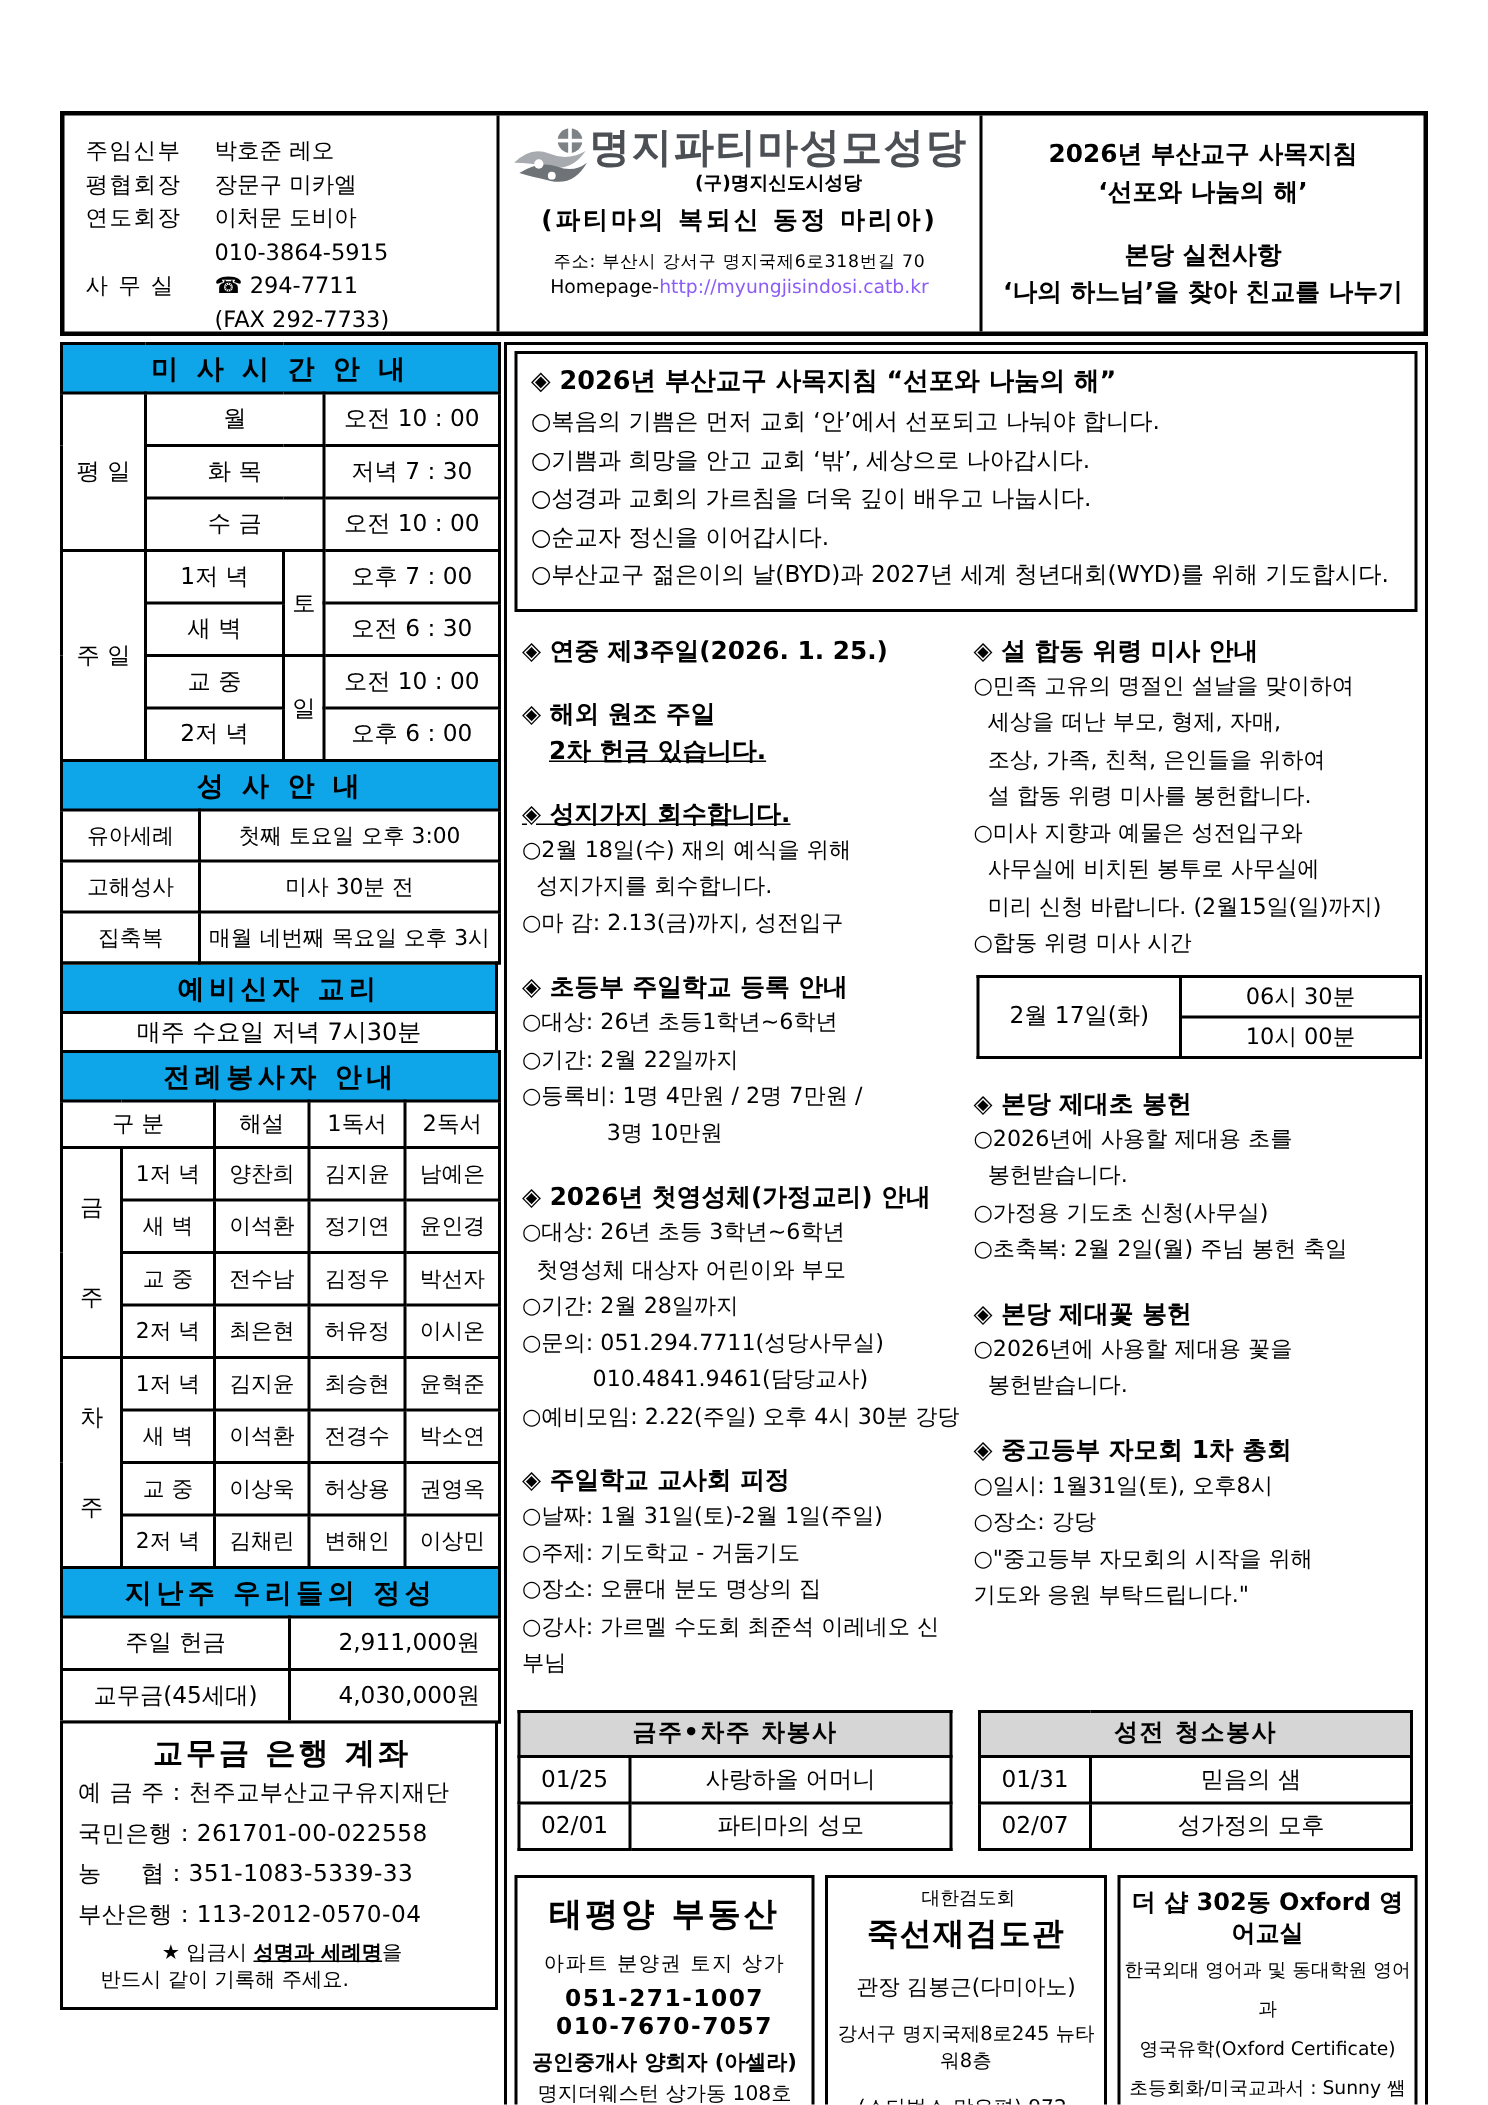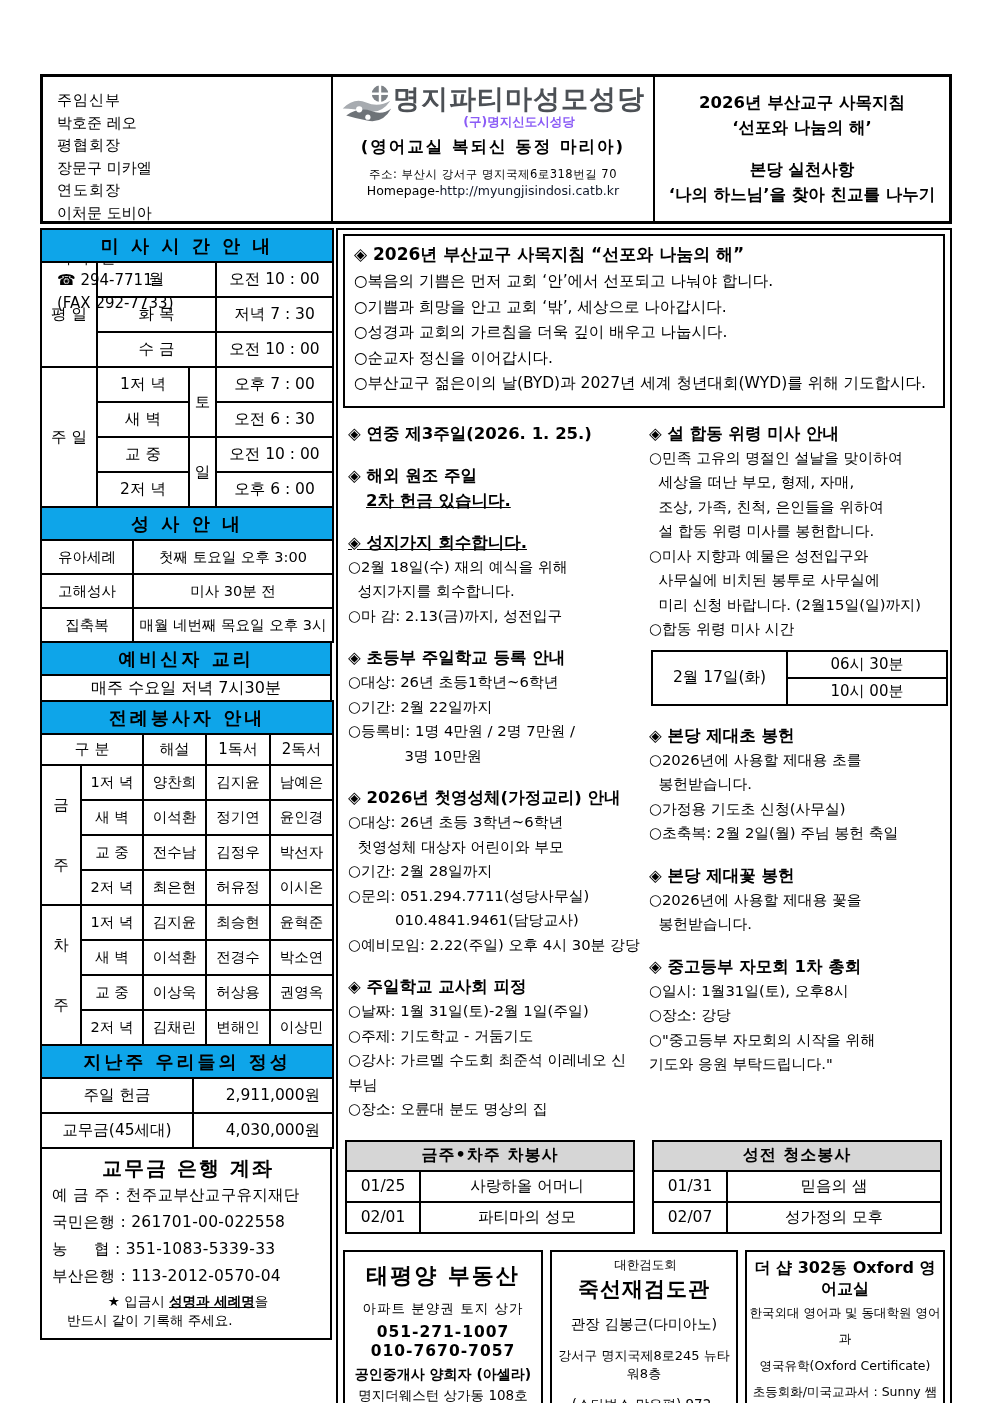--- a/index.html
+++ b/index.html
@@ -6,33 +6,33 @@
   html,body { background:#fff; }
   body {
     width:992px; height:1403px; position:relative;
     font-family:"DejaVu Sans","Liberation Sans",sans-serif; color:#000;
   }
   .sheet { position:absolute; left:40px; top:74px; width:912px; }
 
   
   .hdr { display:flex; border:3px solid #000; height:150px; background:#fff; }
   .hdr-contact { width:290px; border-right:2px solid #000; padding:12px 6px 0 14px; }
-  .crow { display:flex; font-size:15px; line-height:22.5px;flex-direction:column; }
+  .crow { display:flex; font-size:15px; line-height:22.5px; }
   .crow .cl { width:86px; letter-spacing:1px; flex-shrink:0; }
   .crow .cv { white-space:pre; }
 
   .hdr-center { width:322px; border-right:2px solid #000; padding-top:5px; text-align:center; }
   .logo-row { display:flex; align-items:center; justify-content:center; }
   .name-block { text-align:center; }
   .church-name { font-size:27px; font-weight:bold; color:#4c5055; letter-spacing:1px; line-height:30px; }
-  .church-former { font-size:12.5px; font-weight:bold; color:#8b5cf6; }
+  .church-former { font-size:12.5px; font-weight:bold; color:#000000; }
   .dedication { font-size:16.5px; font-weight:bold; letter-spacing:2px; margin-top:4px; }
   .addr { font-size:11.5px; margin-top:9px; letter-spacing:0.5px; }
   .homepage { font-size:12.5px; margin-top:1px; }
-  .homepage .url { color:#0f172a; }
+  .homepage .url { color:#8b5cf6; }
 
   .hdr-motto { flex:1; text-align:center; padding-top:13px; font-weight:bold; }
   .motto-l { font-size:16.5px; line-height:25px; white-space:nowrap; }
   .gap-top { margin-top:17px; }
 
   
   .main { display:flex; margin-top:4px; align-items:flex-start; }
 
   
   .lcol { width:292px; flex-shrink:0; }
@@ -146,21 +146,21 @@
             <rect x="34" y="11.6" width="22" height="2.8" fill="#fff"></rect>
             <circle cx="21" cy="31" r="3.6" fill="#fff"></circle>
             <circle cx="31" cy="40" r="3" fill="#fff"></circle>
           </svg>
         </span>
         <div class="name-block">
           <div class="church-name">명지파티마성모성당</div>
           <div class="church-former">(구)명지신도시성당</div>
         </div>
       </div>
-      <div class="dedication">(영어교실 복되신 동정 마리아)</div>
+      <div class="dedication">(파티마의 복되신 동정 마리아)</div>
       <div class="addr">주소: 부산시 강서구 명지국제6로318번길 70</div>
       <div class="homepage"><span>Homepage-</span><span class="url">http://myungjisindosi.catb.kr</span></div>
     </div>
 
     <div class="hdr-motto">
       <div class="motto-l">2026년 부산교구 사목지침</div>
       <div class="motto-l">‘선포와 나눔의 해’</div>
       <div class="motto-l gap-top">본당 실천사항</div>
       <div class="motto-l">‘나의 하느님’을 찾아 친교를 나누기</div>
     </div>
@@ -395,22 +395,22 @@
             <div class="sec-line">  첫영성체 대상자 어린이와 부모</div>
             <div class="sec-line">○기간: 2월 28일까지</div>
             <div class="sec-line">○문의: 051.294.7711(성당사무실)</div>
             <div class="sec-line">          010.4841.9461(담당교사)</div>
             <div class="sec-line">○예비모임: 2.22(주일) 오후 4시 30분 강당</div>
           </div>
           <div class="sec">
             <div class="sec-title">◈ 주일학교 교사회 피정</div>
             <div class="sec-line">○날짜: 1월 31일(토)-2월 1일(주일)</div>
             <div class="sec-line">○주제: 기도학교 - 거둠기도</div>
+            <div class="sec-line">○장소: 오륜대 분도 명상의 집</div>
             <div class="sec-line">○강사: 가르멜 수도회 최준석 이레네오 신부님</div>
-            <div class="sec-line">○장소: 오륜대 분도 명상의 집</div>
           </div>
         </div>
 
         <div class="acol">
           <div class="sec first">
             <div class="sec-title">◈ 설 합동 위령 미사 안내</div>
             <div class="sec-line">○민족 고유의 명절인 설날을 맞이하여</div>
             <div class="sec-line">  세상을 떠난 부모, 형제, 자매,</div>
             <div class="sec-line">  조상, 가족, 친척, 은인들을 위하여</div>
             <div class="sec-line">  설 합동 위령 미사를 봉헌합니다.</div>

